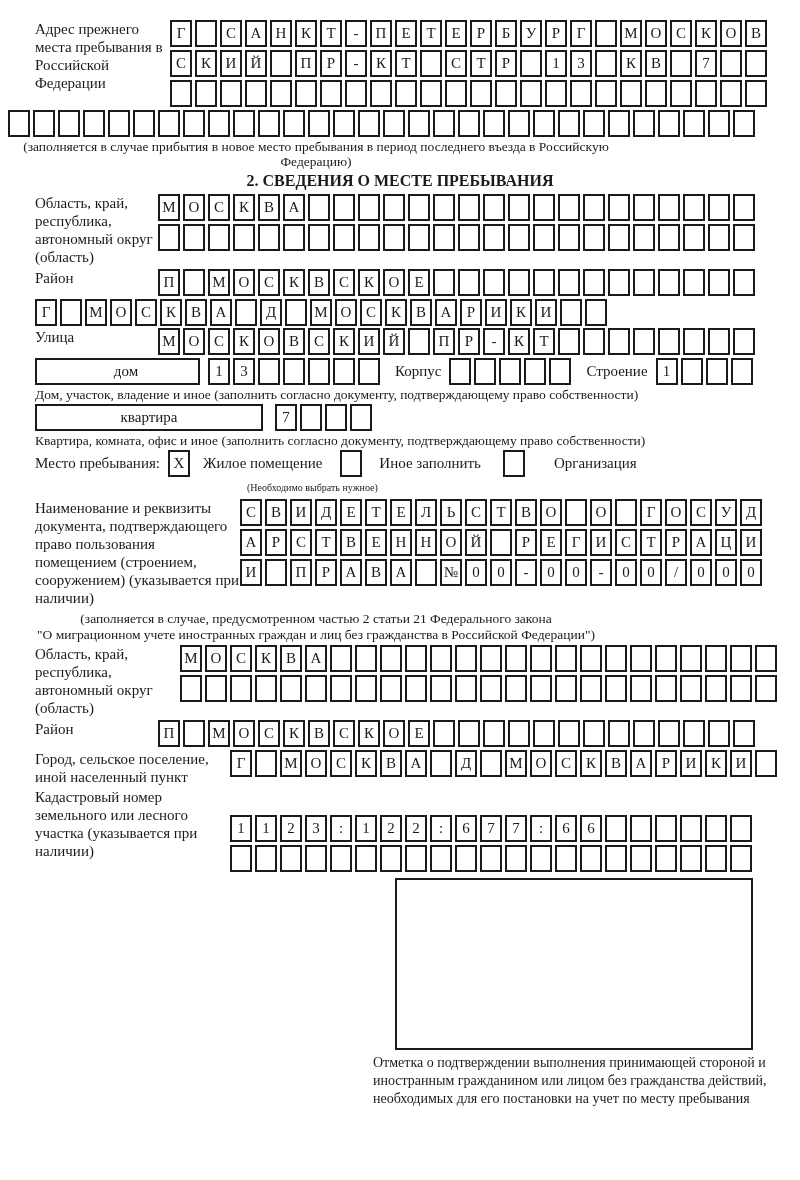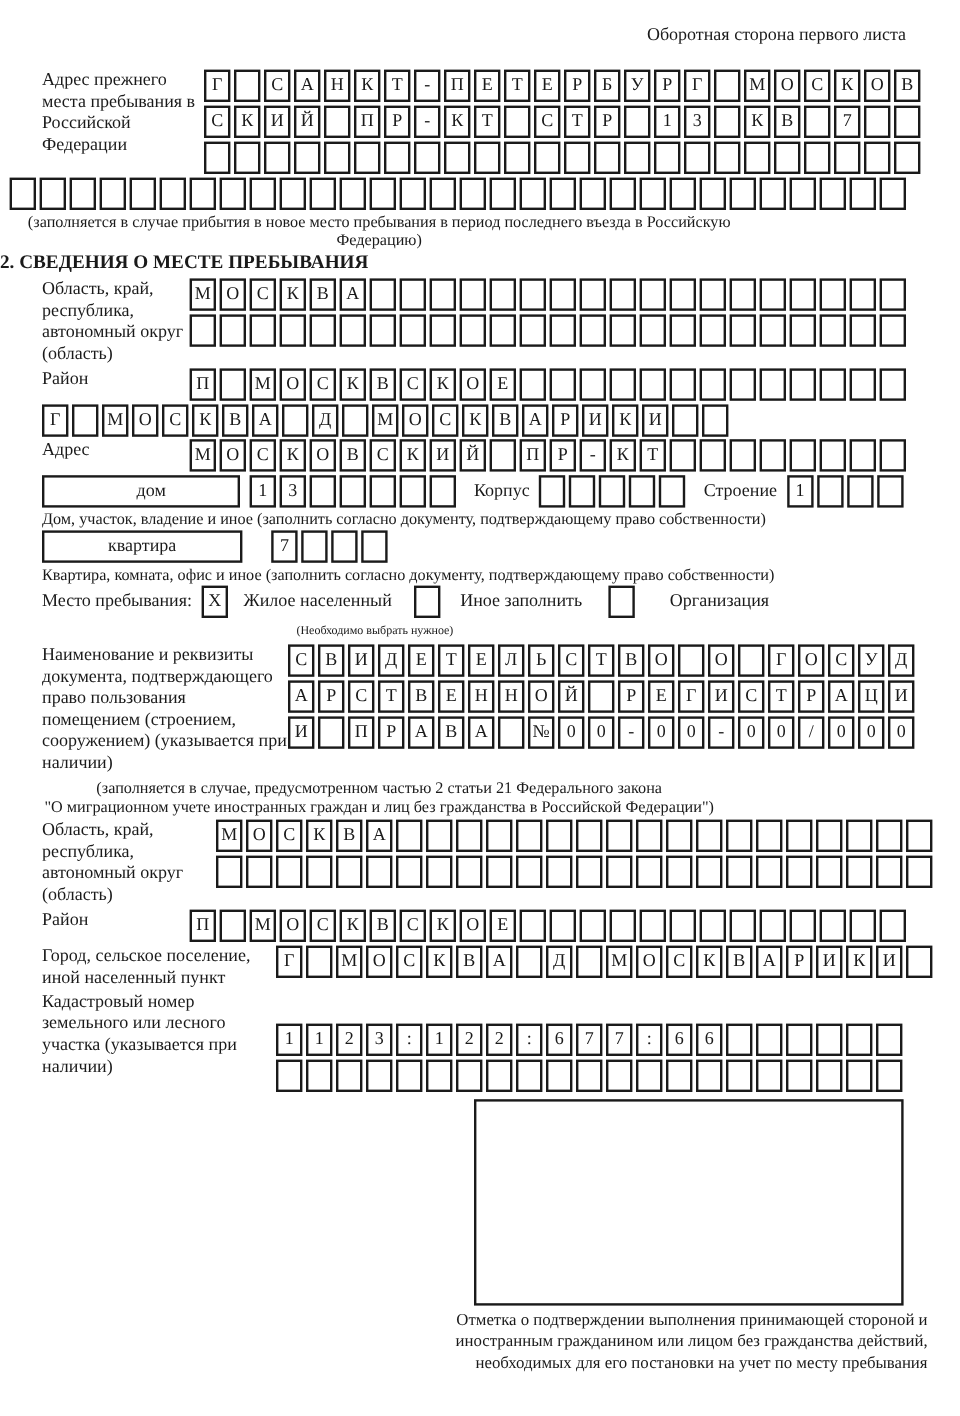--- a/index.html
+++ b/index.html
@@ -21,40 +21,39 @@
   .cells{display:flex;flex-wrap:nowrap;}
   .cellcol{display:flex;flex-direction:column;row-gap:3px;}
   .cell{
     flex:0 0 22px;width:22px;height:27px;box-sizing:border-box;
     border:2px solid #1a1a1a;margin-right:3px;text-align:center;
     font-size:15px;line-height:23px;overflow:hidden;
   }
   .fullrow{margin-left:-27px;margin-bottom:2px;}
   .caption-center{font-size:13.5px;line-height:15px;text-align:center;margin-left:-35px;width:632px;margin-bottom:3px;}
   .caption-left{font-size:13.5px;line-height:15px;margin-bottom:2px;}
-  .sec-title{font-size:16px;line-height:18px;font-weight:bold;margin:2px 0 4px -35px;width:800px;}
+  .sec-title{font-size:16px;line-height:18px;font-weight:bold;text-align:center;margin:2px 0 4px -35px;width:800px;}
   .widebox{height:27px;box-sizing:border-box;border:2px solid #1a1a1a;text-align:center;font-size:15px;line-height:23px;flex:0 0 auto;}
   .wb165{width:165px;margin-right:8px;padding-left:17px;}
-  .wb205{width:167px;margin-right:24px;}
+  .wb205{width:228px;margin-right:12px;}
   .inline-lbl{font-size:15px;line-height:27px;flex:0 0 auto;}
   .ml8{margin-left:8px;}.ml10{margin-left:10px;}.ml12{margin-left:12px;}
   .ml14{margin-left:14px;}.ml18{margin-left:18px;}.ml22{margin-left:22px;}.ml26{margin-left:26px;}
   .mr8{margin-right:8px;}
   .stay-note{font-size:10px;line-height:15px;margin:0 0 4px 212px;}
   .cad-cells{margin-top:27px;}
   .stamp-box{margin:6px 0 0 360px;width:358px;height:172px;box-sizing:border-box;border:2px solid #1a1a1a;}
-  .stamp-note{margin:4px 0 0 338px;width:400px;font-size:14px;line-height:18px;text-align:right;}
+  .stamp-note{margin:4px 0 0 338px;width:400px;font-size:14px;line-height:18px;text-align:left;}
   .mb2{margin-bottom:2px;}.mb4{margin-bottom:4px;}
 </style>
 </head>
 <body>
 
 <div>
 
-  <div class="header-note">Оборотная сторона первого листа</div>
 
   <div class="row">
     <div class="lbl w135">Адрес прежнего места пребывания в Российской Федерации</div>
     <div class="cellcol">
       <div class="cells">
           <span class="cell">Г</span>
           <span class="cell"></span>
           <span class="cell">С</span>
           <span class="cell">А</span>
           <span class="cell">Н</span>
@@ -278,21 +277,21 @@
         <span class="cell">Р</span>
         <span class="cell">И</span>
         <span class="cell">К</span>
         <span class="cell">И</span>
         <span class="cell"></span>
         <span class="cell"></span>
       </div>
   </div>
 
   <div class="row">
-    <div class="lbl w123">Адрес</div>
+    <div class="lbl w123">Улица</div>
     <div class="cells">
         <span class="cell">М</span>
         <span class="cell">О</span>
         <span class="cell">С</span>
         <span class="cell">К</span>
         <span class="cell">О</span>
         <span class="cell">В</span>
         <span class="cell">С</span>
         <span class="cell">К</span>
         <span class="cell">И</span>
@@ -350,21 +349,21 @@
         <span class="cell"></span>
         <span class="cell"></span>
         <span class="cell"></span>
       </div>
   </div>
   <div class="caption-left">Квартира, комната, офис и иное (заполнить согласно документу, подтверждающему право собственности)</div>
 
   <div class="row-c">
     <div class="inline-lbl">Место пребывания:</div>
     <span class="cell ml8">X</span>
-    <div class="inline-lbl ml10">Жилое населенный</div>
+    <div class="inline-lbl ml10">Жилое помещение</div>
     <span class="cell ml18"></span>
     <div class="inline-lbl ml14">Иное заполнить</div>
     <span class="cell ml22"></span>
     <div class="inline-lbl ml26">Организация</div>
   </div>
   <div class="stay-note">(Необходимо выбрать нужное)</div>
 
   <div class="row mb4">
     <div class="lbl w205">Наименование и реквизиты документа, подтверждающего право пользования помещением (строением, сооружением) (указывается при наличии)</div>
     <div class="cellcol">

